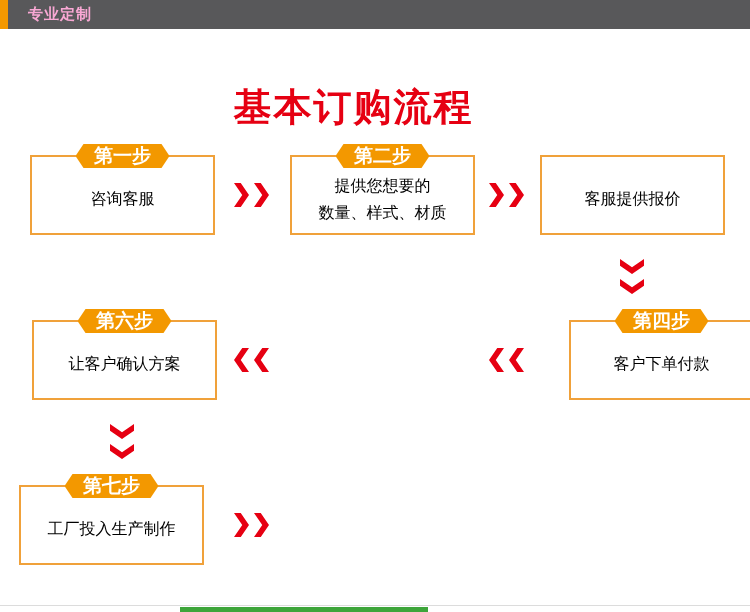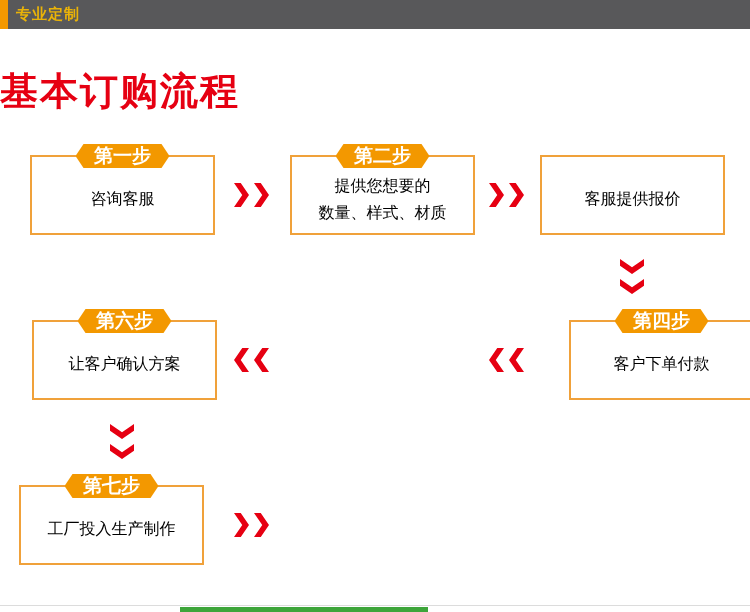--- a/index.html
+++ b/index.html
@@ -25,33 +25,34 @@
     display:flex;
     align-items:center;
   }
   .topbar-accent{
     width:8px;
     height:29px;
     background:#f39800;
     flex:0 0 auto;
   }
   .topbar-title{
-    color:#eab308;
+    color:#f9a8d4;
     font-size:15px;
     font-weight:700;
-    margin-left:8px;
+    margin-left:20px;
     letter-spacing:1px;
   }
 
   
   .title{
     position:absolute;
     left:0; top:66px;
     width:675px;
-    margin:0;
+    margin:16px;
+    text-align:center;
     color:#e60012;
     font-size:38px;
     font-weight:700;
     letter-spacing:2px;
   }
 
   
   .step{
     position:absolute;
     width:185px;

